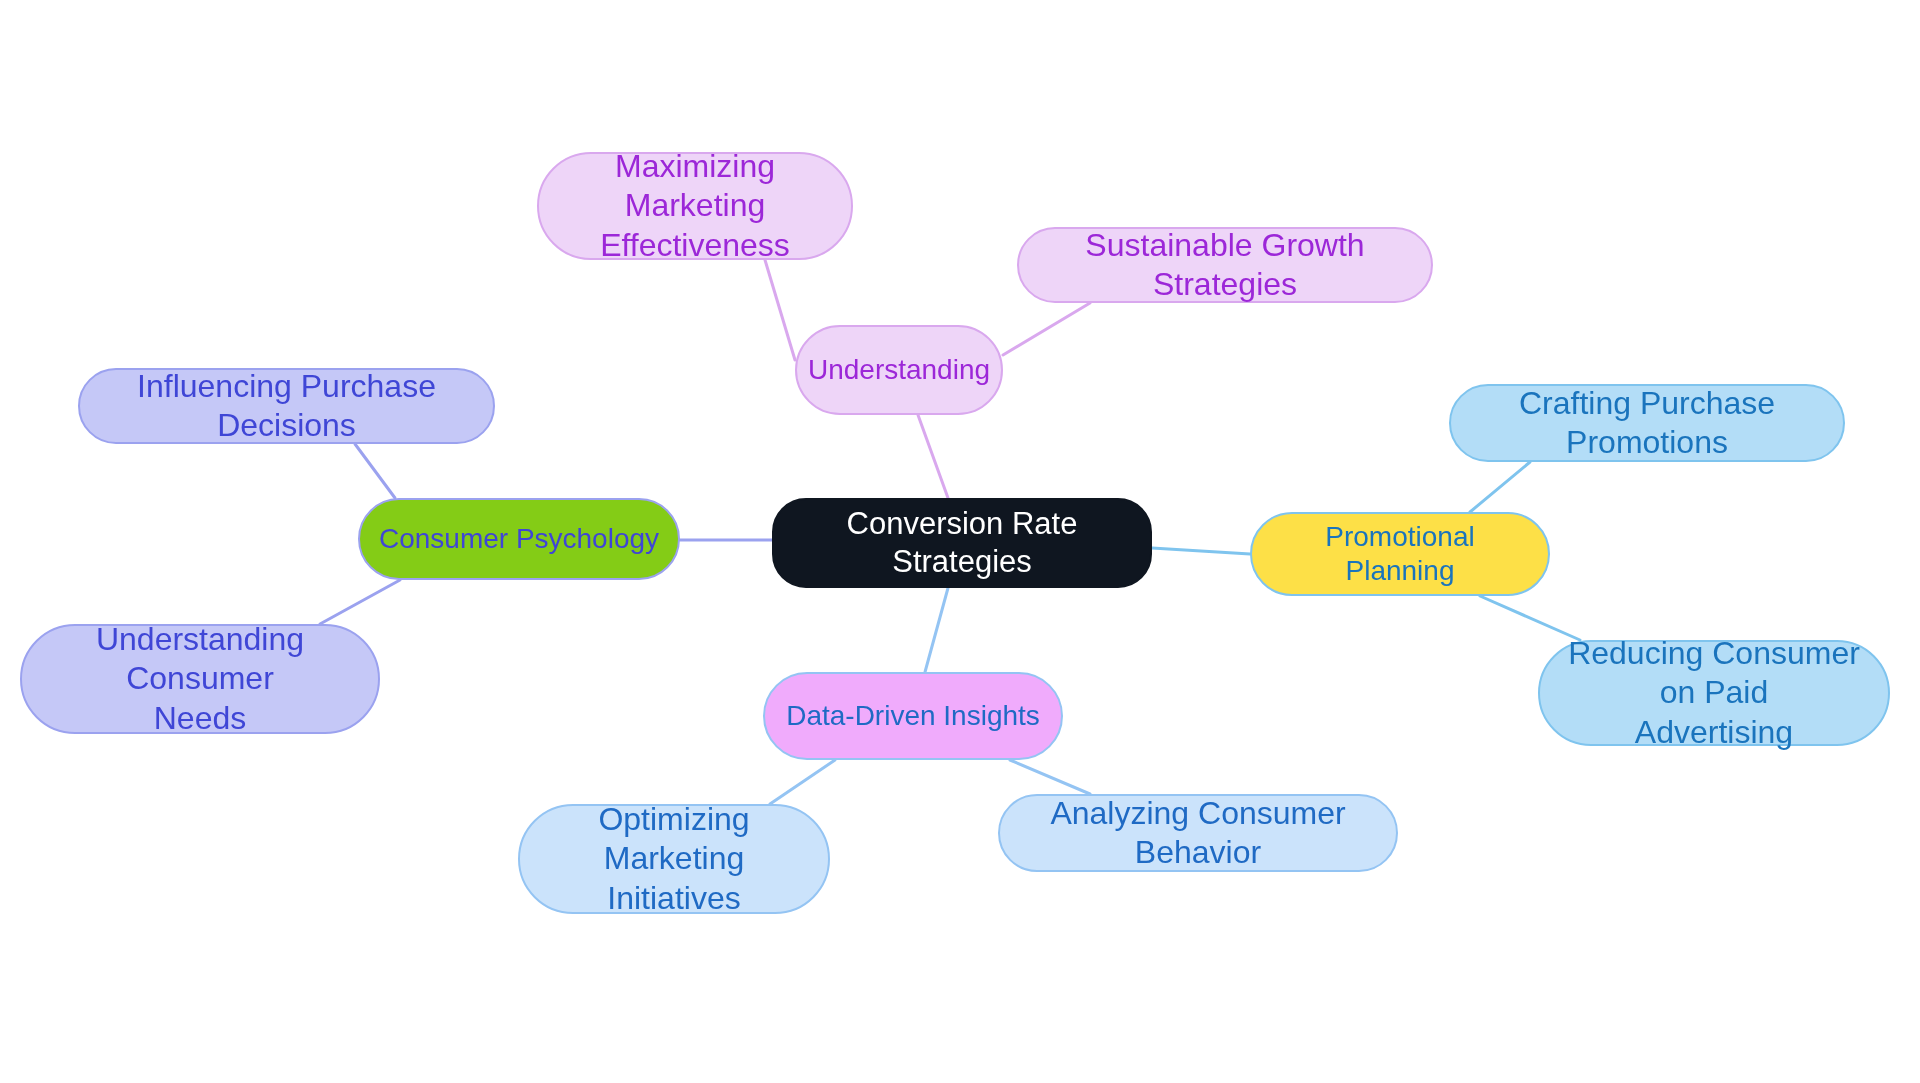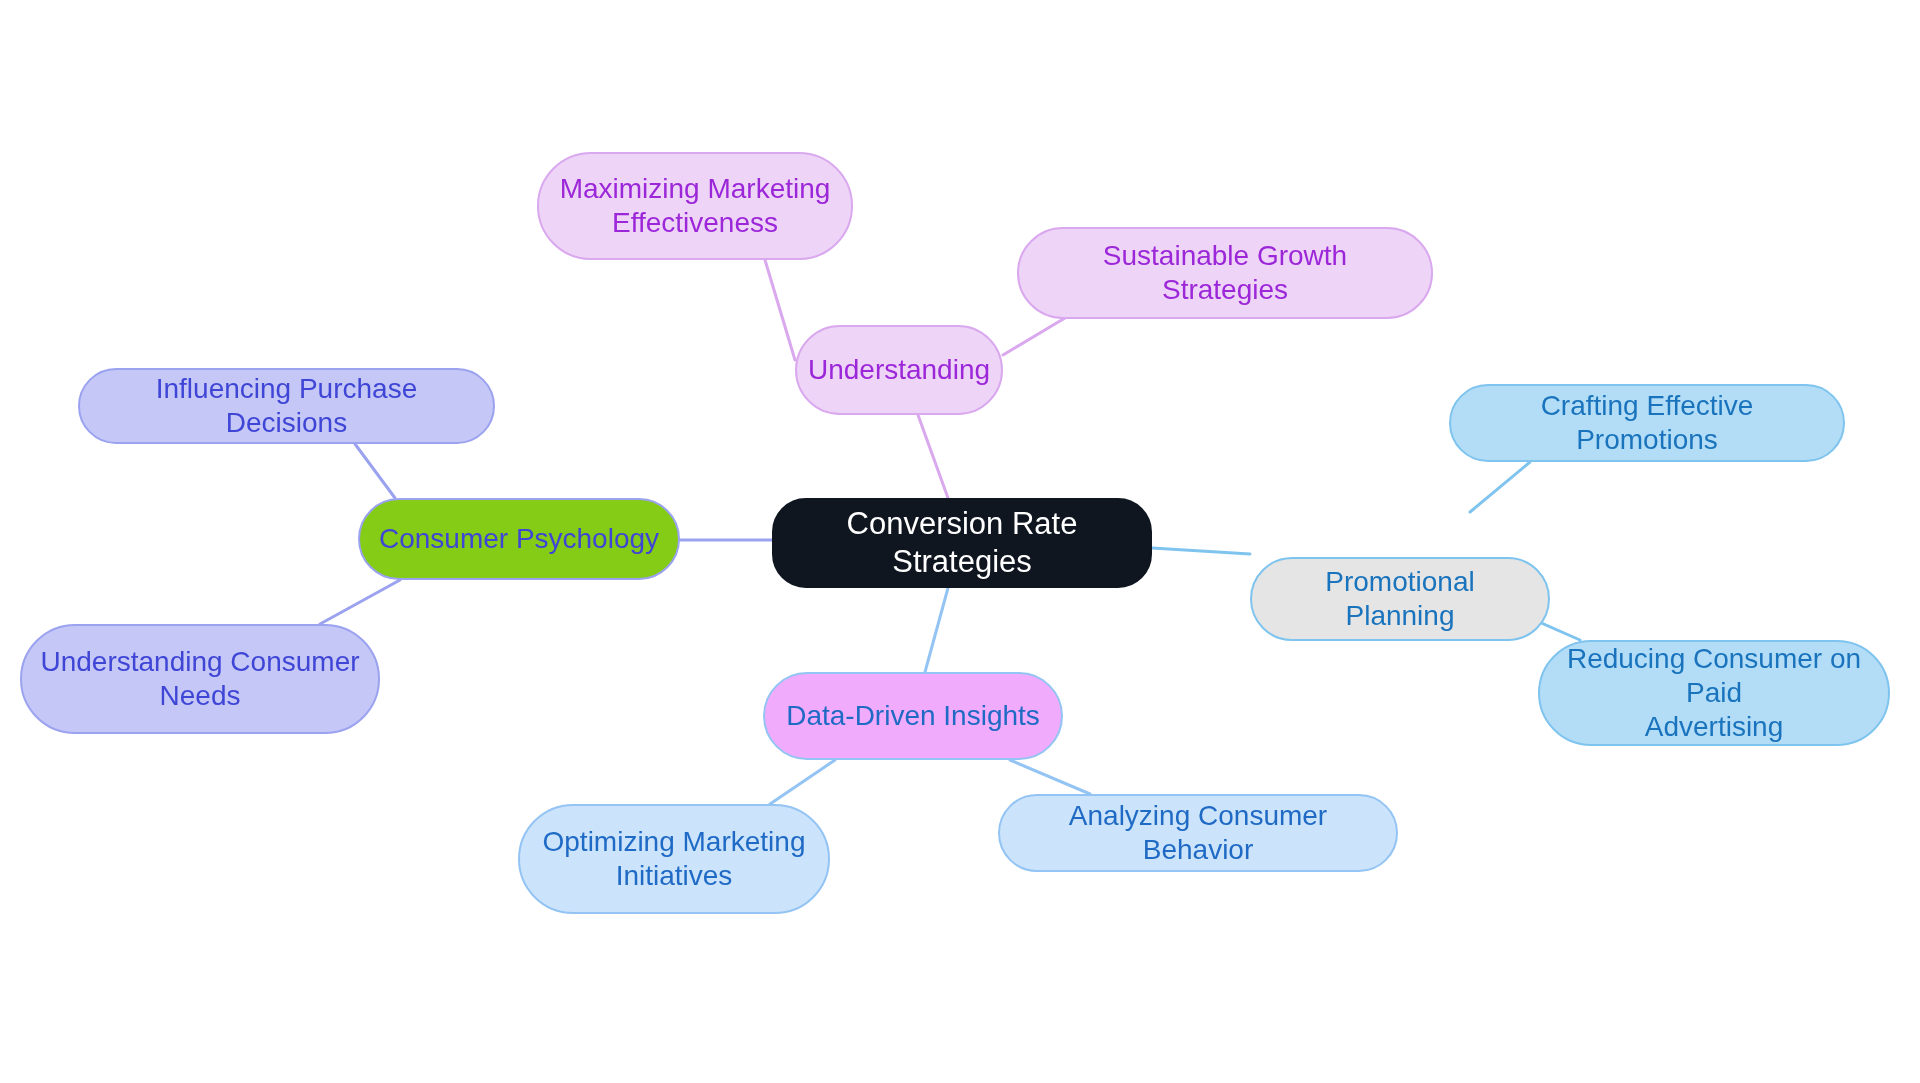--- a/index.html
+++ b/index.html
@@ -44,21 +44,21 @@
     border-color: #0f1620;
     color: #ffffff;
     font-size: 31px;
     border-radius: 34px;
     padding-left: 18px;
   }
   .node-branch {
     font-size: 28px;
   }
   .node-leaf {
-    font-size: 28px;
+    font-size: 32px;
   }
 </style>
 </head>
 <body>
 
 <div id="canvas" style="background: rgb(255, 255, 255);">
   <svg id="edges" viewBox="0 0 1920 1083">
       <line x1="948" y1="498" x2="918" y2="415" stroke="#d9a8ee" stroke-width="3" stroke-linecap="round"></line>
       <line x1="795" y1="360" x2="765" y2="260" stroke="#d9a8ee" stroke-width="3" stroke-linecap="round"></line>
       <line x1="1003" y1="355" x2="1090" y2="303" stroke="#d9a8ee" stroke-width="3" stroke-linecap="round"></line>
@@ -70,27 +70,27 @@
       <line x1="1480" y1="596" x2="1580" y2="640" stroke="#7fc4ee" stroke-width="3" stroke-linecap="round"></line>
       <line x1="948" y1="588" x2="925" y2="672" stroke="#94c4f3" stroke-width="3" stroke-linecap="round"></line>
       <line x1="835" y1="760" x2="770" y2="804" stroke="#94c4f3" stroke-width="3" stroke-linecap="round"></line>
       <line x1="1010" y1="760" x2="1090" y2="794" stroke="#94c4f3" stroke-width="3" stroke-linecap="round"></line>
     </svg>
   <div id="nodes">
       <div class="node node-root" style="left: 772px; top: 498px; width: 380px; height: 90px; background: rgb(15, 22, 32); border-color: rgb(15, 22, 32); color: rgb(255, 255, 255);"><span>Conversion Rate Strategies</span></div>
       <div class="node node-branch" style="left: 795px; top: 325px; width: 208px; height: 90px; background: rgb(238, 213, 248); border-color: rgb(217, 168, 238); color: rgb(156, 39, 216);"><span>Understanding</span></div>
       <div class="node node-leaf" style="left: 537px; top: 152px; width: 316px; height: 108px; background: rgb(238, 213, 248); border-color: rgb(217, 168, 238); color: rgb(156, 39, 216);"><span>Maximizing Marketing
 Effectiveness</span></div>
-      <div class="node node-leaf" style="left: 1017px; top: 227px; width: 416px; height: 92px; background: rgb(238, 213, 248); border-color: rgb(217, 168, 238); color: rgb(156, 39, 216);"><span>Sustainable Growth Strategies</span></div>
+      <div class="node node-leaf" style="left: 1017px; top: 227px; width: 416px; height: 76px; background: rgb(238, 213, 248); border-color: rgb(217, 168, 238); color: rgb(156, 39, 216);"><span>Sustainable Growth Strategies</span></div>
       <div class="node node-branch" style="left: 358px; top: 498px; width: 322px; height: 82px; background: #84cc16; border-color: rgb(155, 162, 239); color: rgb(63, 70, 214);"><span>Consumer Psychology</span></div>
       <div class="node node-leaf" style="left: 78px; top: 368px; width: 417px; height: 76px; background: rgb(197, 200, 247); border-color: rgb(155, 162, 239); color: rgb(63, 70, 214);"><span>Influencing Purchase Decisions</span></div>
       <div class="node node-leaf" style="left: 20px; top: 624px; width: 360px; height: 110px; background: rgb(197, 200, 247); border-color: rgb(155, 162, 239); color: rgb(63, 70, 214); align-items: center;"><span>Understanding Consumer
 Needs</span></div>
-      <div class="node node-branch" style="left: 1250px; top: 512px; width: 300px; height: 84px; background: #e5e5e5; border-color: rgb(127, 196, 238); color: rgb(26, 116, 189); margin-top: 45px;"><span>Promotional Planning</span></div>
-      <div class="node node-leaf" style="left: 1449px; top: 384px; width: 396px; height: 78px; background: rgb(179, 221, 247); border-color: rgb(127, 196, 238); color: rgb(26, 116, 189);"><span>Crafting Effective Promotions</span></div>
+      <div class="node node-branch" style="left: 1250px; top: 512px; width: 300px; height: 84px; background: #fde047; border-color: rgb(127, 196, 238); color: rgb(26, 116, 189);"><span>Promotional Planning</span></div>
+      <div class="node node-leaf" style="left: 1449px; top: 384px; width: 396px; height: 78px; background: rgb(179, 221, 247); border-color: rgb(127, 196, 238); color: rgb(26, 116, 189);"><span>Crafting Purchase Promotions</span></div>
       <div class="node node-leaf" style="left: 1538px; top: 640px; width: 352px; height: 106px; background: rgb(179, 221, 247); border-color: rgb(127, 196, 238); color: rgb(26, 116, 189);"><span>Reducing Consumer on Paid
 Advertising</span></div>
       <div class="node node-branch" style="left: 763px; top: 672px; width: 300px; height: 88px; background: #f0abfc; border-color: rgb(148, 196, 243); color: rgb(31, 106, 196);"><span>Data-Driven Insights</span></div>
       <div class="node node-leaf" style="left: 518px; top: 804px; width: 312px; height: 110px; background: rgb(203, 227, 251); border-color: rgb(148, 196, 243); color: rgb(31, 106, 196);"><span>Optimizing Marketing
 Initiatives</span></div>
       <div class="node node-leaf" style="left: 998px; top: 794px; width: 400px; height: 78px; background: rgb(203, 227, 251); border-color: rgb(148, 196, 243); color: rgb(31, 106, 196);"><span>Analyzing Consumer Behavior</span></div>
     </div>
 </div>
 
 </body></html>

